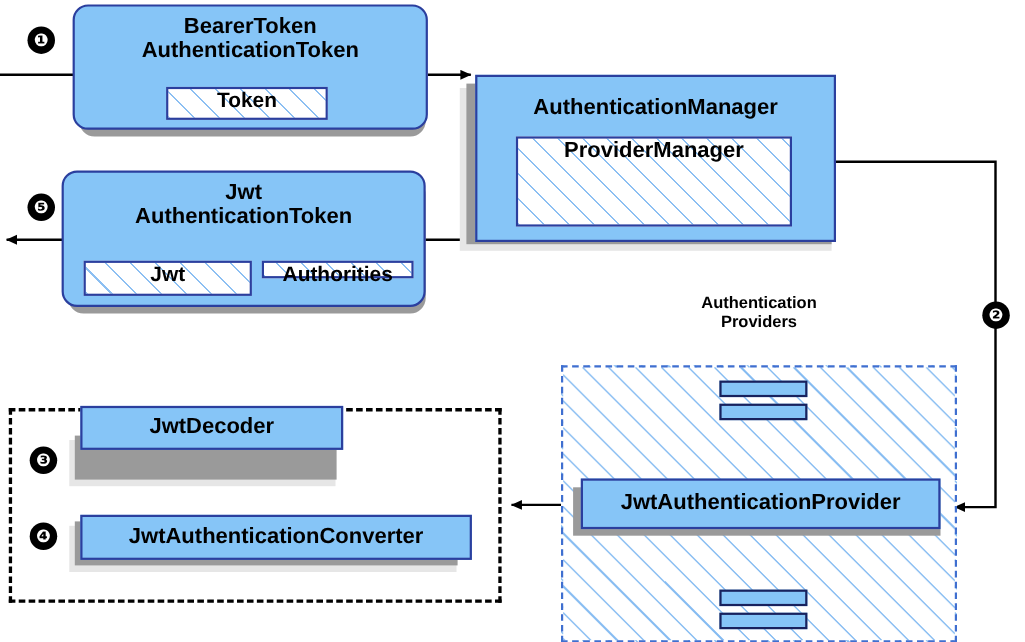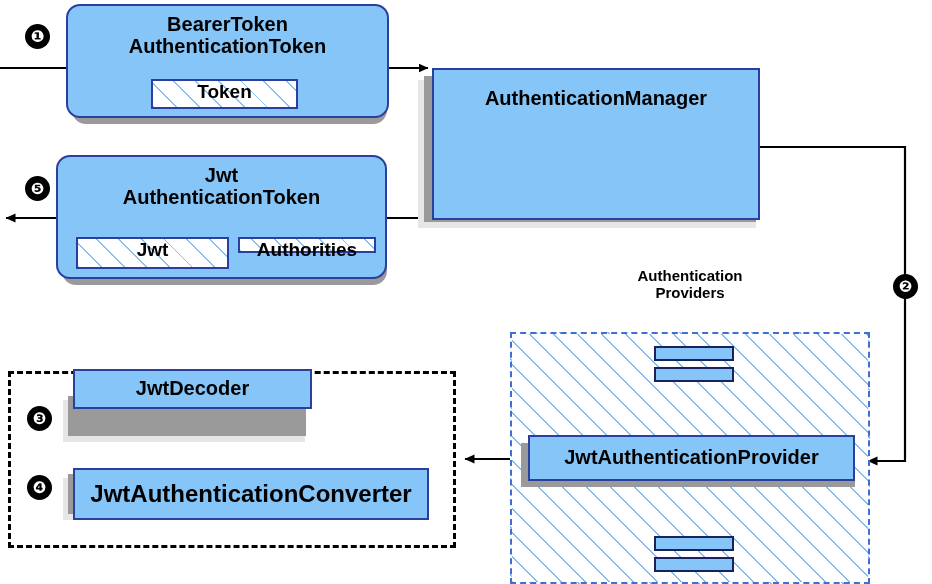--- a/index.html
+++ b/index.html
@@ -221,32 +221,35 @@
   </div>
   <div class="hatch" style="left:238px; top:237px; width:138px; height:16px; font-size:19px;">
     <span>Authorities</span>
   </div>
 
   <div class="shadow-light" style="left:418px; top:80px; width:338px; height:148px;"></div>
   <div class="shadow-dark" style="left:424px; top:76px; width:332px; height:146px;"></div>
   <div class="node" style="left:432px; top:68px; width:328px; height:152px; flex-direction:column; justify-content:flex-start; padding-top:18px; font-size:20px;">
     <div>AuthenticationManager</div>
   </div>
+  <div class="hatch" style="left:469px; top:124px; width:251px; height:82px; font-size:20px;">
+    <span>ProviderManager</span>
+  </div>
 
   <div class="dashed-black" style="left:8px; top:371px; width:448px; height:177px;"></div>
 
   <div class="shadow-light" style="left:63px; top:400px; width:242px; height:42px;"></div>
   <div class="shadow-dark" style="left:68px; top:396px; width:238px; height:40px;"></div>
   <div class="node" style="left:73px; top:369px; width:239px; height:40px; font-size:20px;">
     <span>JwtDecoder</span>
   </div>
 
   <div class="shadow-light" style="left:63px; top:478px; width:352px; height:42px;"></div>
   <div class="shadow-dark" style="left:68px; top:474px; width:348px; height:40px;"></div>
-  <div class="node" style="left:73px; top:468px; width:356px; height:52px; font-size:24px;">
+  <div class="node" style="left:73px; top:468px; width:356px; height:41px; font-size:20px;">
     <span>JwtAuthenticationConverter</span>
   </div>
 
   <div class="badge" style="left:25px; top:24px;">
     <span>❶</span>
   </div>
   <div class="badge" style="left:893px; top:274px;">
     <span>❷</span>
   </div>
   <div class="badge" style="left:27px; top:406px;">

